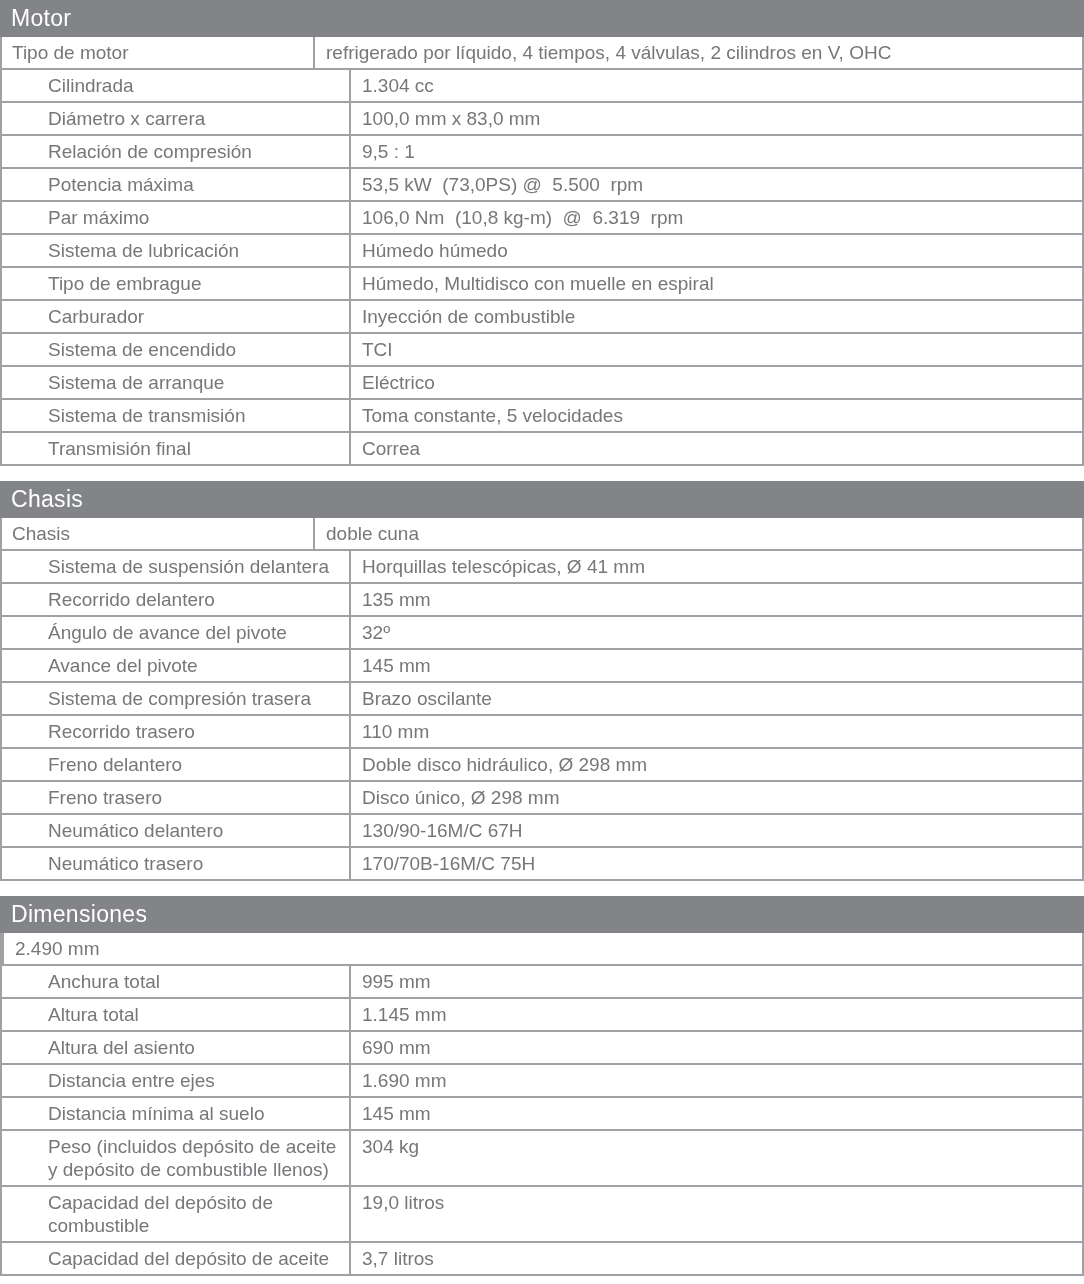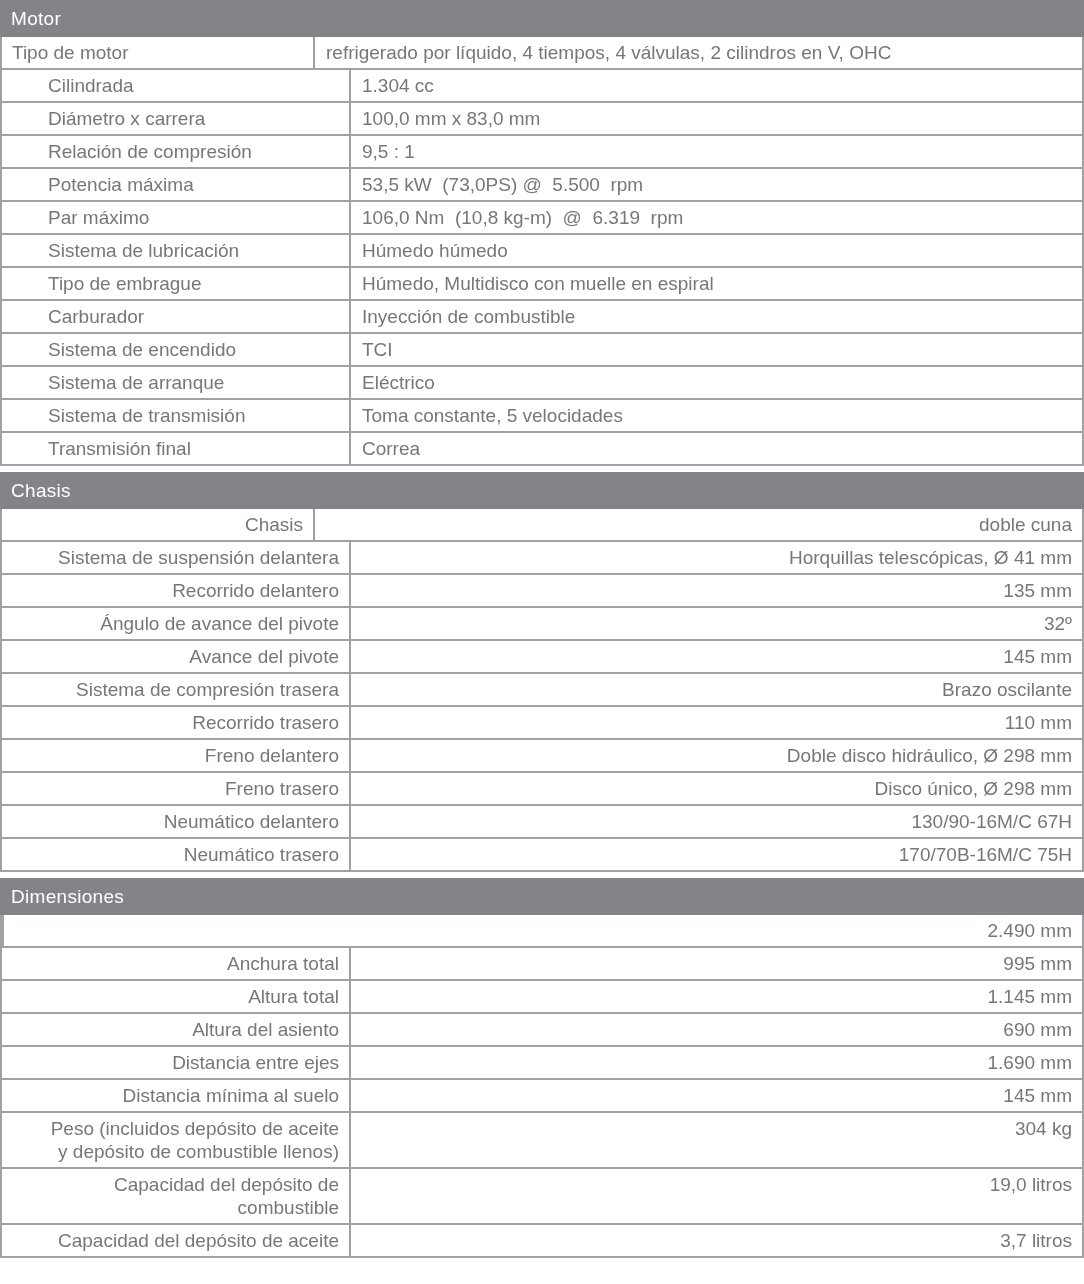--- a/index.html
+++ b/index.html
@@ -11,32 +11,31 @@
     overflow: hidden;
     font-family: "Liberation Sans", "DejaVu Sans", sans-serif;
   }
   .spec-sheet {
     width: 1084px;
   }
   .section {
     width: 100%;
   }
   .section + .section {
-    margin-top: 6px;
-    text-align: right;
+    margin-top: 15px;
   }
   .section-header {
     height: 37px;
     background: #828487;
     color: #ffffff;
     display: flex;
     align-items: center;
     padding-left: 11px;
     box-sizing: border-box;
-    font-size: 19px;
+    font-size: 23px;
     letter-spacing: 0.3px;
   }
   .rows {
     border: 2px solid #9fa1a4;
     border-top: none;
     box-sizing: border-box;
   }
   .row {
     display: flex;
     align-items: stretch;

